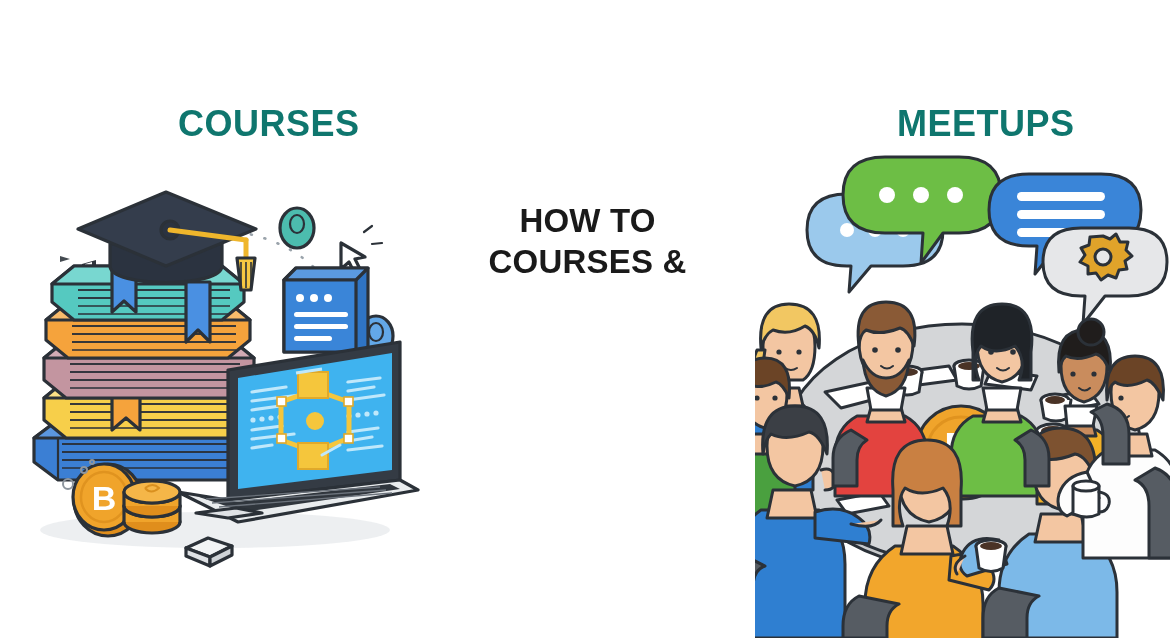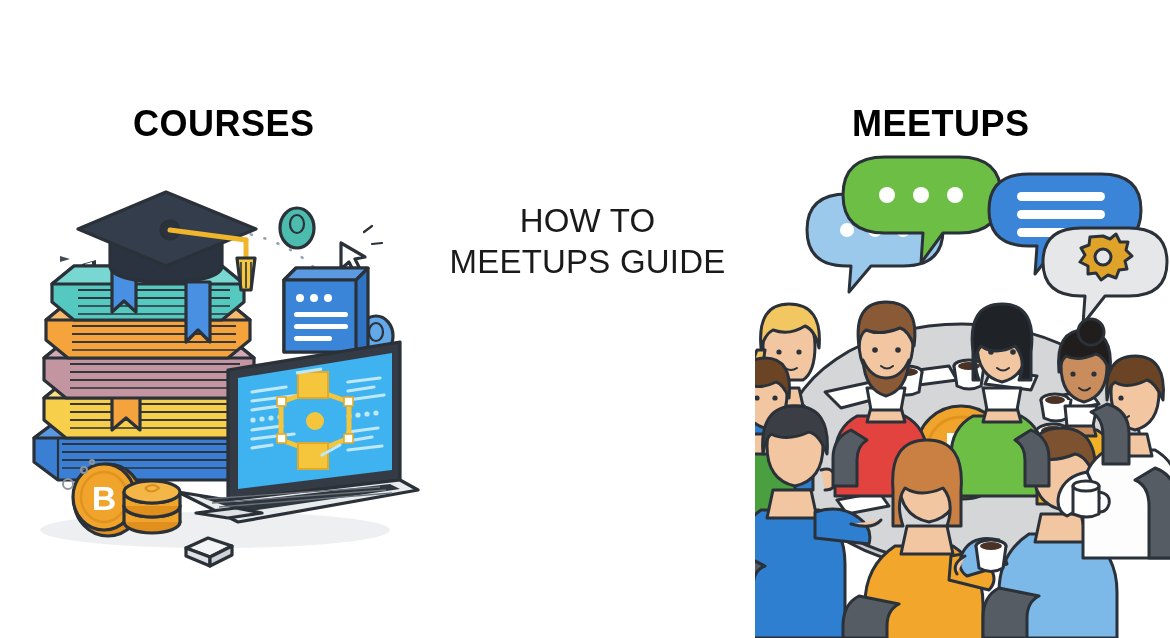--- a/index.html
+++ b/index.html
@@ -23,44 +23,45 @@
     overflow: hidden;
   }
 
   
   .section-heading {
     position: absolute;
     font-family: "Liberation Sans", sans-serif;
     font-weight: bold;
     font-size: 36px;
     letter-spacing: 0.5px;
-    color: #000000;
+    color: #0f766e;
     text-transform: uppercase;
     white-space: nowrap;
     line-height: 1;
+    margin-left: 45px;
   }
   #heading-courses {
     left: 133px;
     top: 106px;
   }
   #heading-meetups {
     left: 852px;
     top: 106px;
     text-align: right;
   }
 
   
   #center-title {
     position: absolute;
     left: 415px;
     top: 200px;
     width: 345px;
     text-align: center;
     font-family: "Liberation Sans", sans-serif;
-    font-weight: normal;
+    font-weight: bold;
     font-size: 33px;
     line-height: 41px;
     letter-spacing: 0.2px;
     color: #1a1a1a;
     text-transform: uppercase;
   }
   #center-title .tline { display: block; white-space: nowrap; }
 
   
   .art {
@@ -466,16 +467,16 @@
       <path d="M276 430 q18 8 18 28 l0 28 l-24 0 l0 -26 q0 -14 -10 -20 z" fill="#565c63" class="o"></path>
     </svg>
   </div>
 
   <div class="section-heading" id="heading-courses">COURSES</div>
 
   <div class="section-heading" id="heading-meetups">MEETUPS</div>
 
   <div id="center-title">
     <span class="tline">HOW TO</span>
-    <span class="tline">MEETUPS GUIDE</span>
+    <span class="tline">COURSES &amp;</span>
   </div>
 
 </div>
 
 </body></html>

